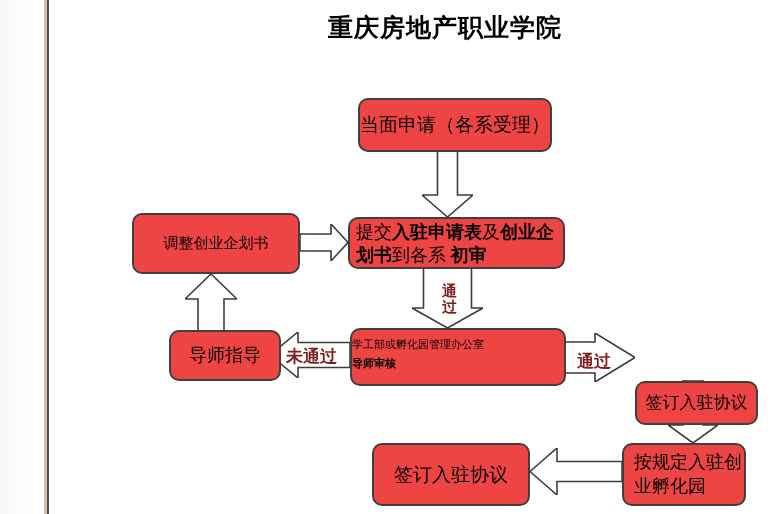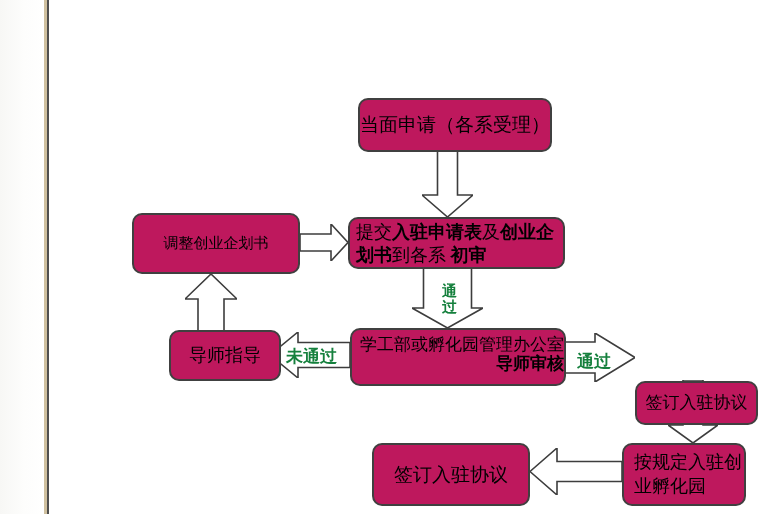--- a/index.html
+++ b/index.html
@@ -27,66 +27,67 @@
     position: absolute; left: 120px; width: 650px;
     text-align: center; font-weight: bold; font-size: 25px;
     letter-spacing: 1px; white-space: nowrap;
   }
   .title1 { top: 11px; }
   .title2 { top: 50px; }
 
   .node {
     position: absolute;
     box-sizing: border-box;
-    background: #be185d;
+    background: #ef4444;
     border: 2px solid #404040;
     border-radius: 10px;
     display: flex; align-items: center; justify-content: center;
     font-size: 18px; line-height: 1.25;
     z-index: 2;
   }
   .node.blocky { display: block; justify-content: flex-start; }
 
   #node-apply    { left: 358px; top:  98px; width: 194px; height: 54px; font-size: 19px; }
   #node-submit   { left: 348px; top: 217px; width: 217px; height: 52px;
                    padding: 2px 0 0 6px; text-align: left; line-height: 23px; }
   #node-adjust   { left: 132px; top: 213px; width: 168px; height: 61px; font-size: 15px; }
   #node-review   { left: 350px; top: 328px; width: 216px; height: 58px;
-                   padding-top: 5px; text-align: right; font-size: 17px; line-height: 19px; }
+                   padding-top: 5px; text-align: left; font-size: 11px; line-height: 19px; }
   #node-mentor   { left: 153px; top: 330px; width: 112px; height: 51px; margin-left: 16px; }
   #node-sign     { left: 635px; top: 337px; width: 123px; height: 44px; font-size: 17px; margin-top: 44px; }
   #node-settle   { left: 622px; top: 443px; width: 124px; height: 63px;
                    padding: 5px 0 0 10px; text-align: left; line-height: 24px; }
   #node-fullguide{ left: 372px; top: 443px; width: 158px; height: 63px; font-size: 19px; }
 
   .b { font-weight: bold; }
 
   .flow-arrow { position: absolute; z-index: 1; }
   .flow-arrow svg { display: block; }
   .flow-arrow polygon { fill: #ffffff; stroke: #3d3d3d; stroke-width: 1.6; stroke-linejoin: miter; }
 
   .arrow-label {
     position: absolute; z-index: 3;
-    font-weight: bold; font-size: 17px; color: #15803d;
+    font-weight: bold; font-size: 17px; color: #7f1d1d;
     white-space: nowrap;
   }
   .arrow-label.vertical {
     width: 17px; font-size: 15px; line-height: 15.5px;
     word-break: break-all; white-space: normal; text-align: center;
   }
 </style>
 </head>
 <body>
 
 <div id="page">
 
   <div class="edge-shadow"></div>
   <div class="edge-tan"></div>
   <div class="edge-dark"></div>
 
+  <div class="title title1">重庆房地产职业学院</div>
 
   <div class="flow-arrow" style="left:422px; top:150px;">
     <svg width="51" height="67" viewBox="0 0 51 67">
       <polygon points="15.5,0 35.5,0 35.5,45 51,45 25.5,67 0,45 15.5,45"></polygon>
     </svg>
   </div>
 
   <div class="flow-arrow" style="left:300px; top:224px;">
     <svg width="48" height="37" viewBox="0 0 48 37">
       <polygon points="0,10 31,10 31,0 48,18.5 31,37 31,27 0,27"></polygon>

